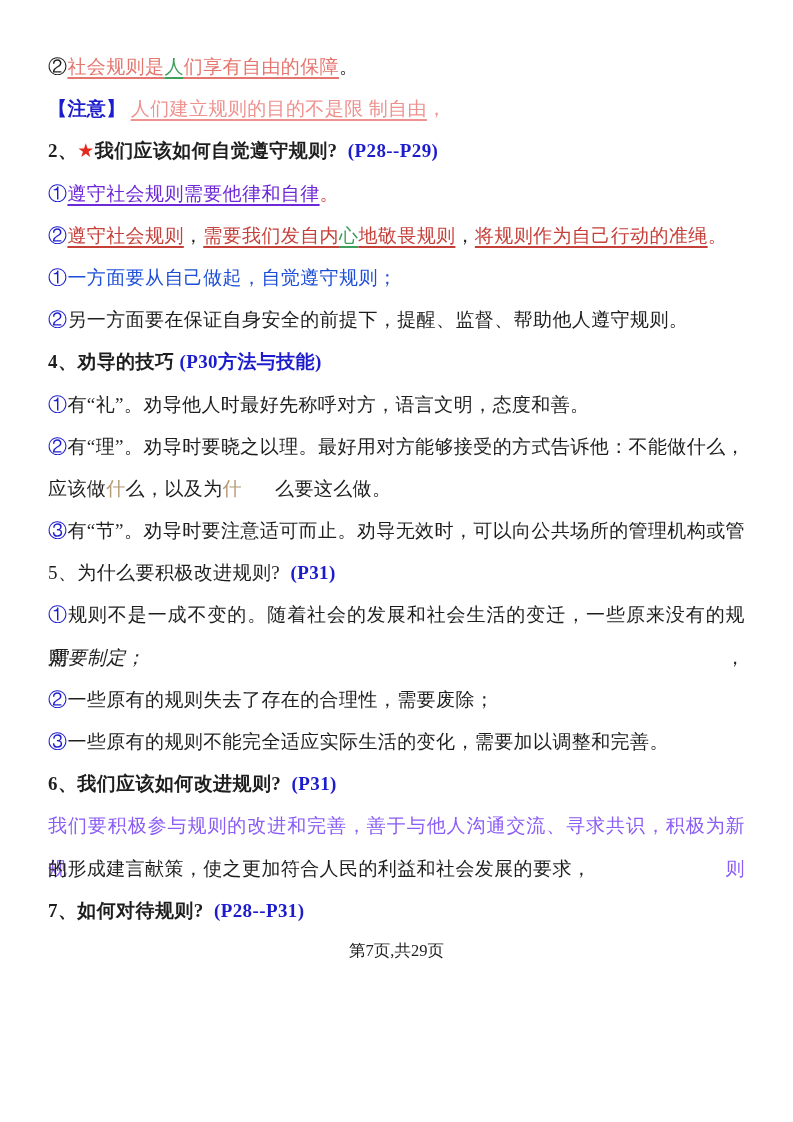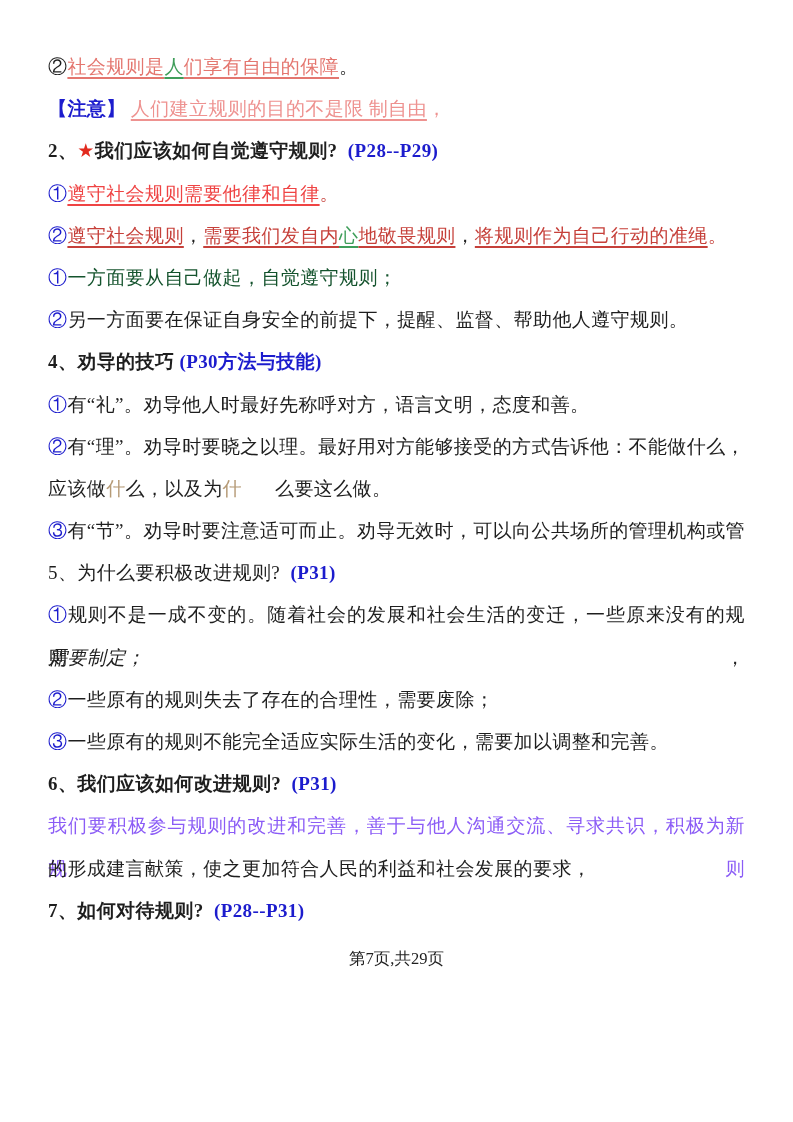--- a/index.html
+++ b/index.html
@@ -28,38 +28,38 @@
     text-align: justify;
     text-align-last: justify;
   }
   .line span.u {
     text-decoration: underline;
     text-underline-offset: 4px;
     text-decoration-thickness: 1.5px;
   }
   .line span.b { font-weight: bold; }
   .footer {
-    margin-top: 16px;
+    margin-top: 8px;
     text-align: center;
     font-size: 16.5px;
     color: #1e1e1e;
     font-family: "Liberation Serif", serif;
   }
 </style>
 </head>
 <body>
 
 <div class="page">
   <div class="doc-body">
       <div class="line"><span style="color: rgb(30, 30, 30);">②</span><span class="u" style="color: rgb(228, 118, 111);">社会规则是</span><span class="u" style="color: rgb(63, 158, 90);">人</span><span class="u" style="color: rgb(228, 118, 111);">们享有自由的保障</span><span style="color: rgb(30, 30, 30);">。</span></div>
       <div class="line"><span class="b" style="color: rgb(28, 28, 205);">【注意】</span><span style="color: rgb(30, 30, 30);"> </span><span class="u" style="color: rgb(238, 146, 144);">人们建立规则的目的不是限 制自由</span><span style="color: rgb(238, 146, 144);">，</span></div>
       <div class="line"><span class="b" style="color: rgb(30, 30, 30);">2、</span><span style="color: rgb(226, 42, 30);">★</span><span class="b" style="color: rgb(30, 30, 30);">我们应该如何自觉遵守规则?</span><span style="color: rgb(30, 30, 30);">  </span><span class="b" style="color: rgb(28, 28, 205);">(P28--P29)</span></div>
-      <div class="line"><span style="color: rgb(28, 28, 205);">①</span><span class="u" style="color: #ef4444;">遵守社会规则需要他律和自律</span><span style="color: rgb(198, 64, 58);">。</span></div>
+      <div class="line"><span style="color: rgb(28, 28, 205);">①</span><span class="u" style="color: #6d28d9;">遵守社会规则需要他律和自律</span><span style="color: rgb(198, 64, 58);">。</span></div>
       <div class="line"><span style="color: rgb(28, 28, 205);">②</span><span class="u" style="color: rgb(198, 64, 58);">遵守社会规则</span><span style="color: rgb(30, 30, 30);">，</span><span class="u" style="color: rgb(198, 64, 58);">需要我们发自内</span><span class="u" style="color: rgb(63, 158, 90);">心</span><span class="u" style="color: rgb(198, 64, 58);">地敬畏规则</span><span style="color: rgb(30, 30, 30);">，</span><span class="u" style="color: rgb(198, 64, 58);">将规则作为自己行动的准绳</span><span style="color: rgb(198, 64, 58);">。</span></div>
-      <div class="line"><span style="color: rgb(28, 28, 205);">①</span><span style="color: #14532d;">一方面要从自己做起，自觉遵守规则；</span></div>
+      <div class="line"><span style="color: rgb(28, 28, 205);">①</span><span style="color: #1d4ed8;">一方面要从自己做起，自觉遵守规则；</span></div>
       <div class="line"><span style="color: rgb(28, 28, 205);">②</span><span style="color: rgb(30, 30, 30);">另一方面要在保证自身安全的前提下，提醒、监督、帮助他人遵守规则。</span></div>
       <div class="line"><span class="b" style="color: rgb(30, 30, 30);">4、劝导的技巧</span><span style="color: rgb(30, 30, 30);"> </span><span class="b" style="color: rgb(28, 28, 205);">(P30方法与技能)</span></div>
       <div class="line"><span style="color: rgb(28, 28, 205);">①</span><span style="color: rgb(30, 30, 30);">有“礼”。劝导他人时最好先称呼对方，语言文明，态度和善。</span></div>
       <div class="line j"><span style="color: rgb(28, 28, 205);">②</span><span style="color: rgb(30, 30, 30);">有“理”。劝导时要晓之以理。最好用对方能够接受的方式告诉他：不能做什么，</span></div>
       <div class="line"><span style="color: rgb(30, 30, 30);">应该做</span><span style="color: rgb(181, 154, 118);">什</span><span style="color: rgb(30, 30, 30);">么，以及为</span><span style="color: rgb(181, 154, 118);">什</span><span style="color: rgb(30, 30, 30); margin-left: 33px;">么要这么做。</span></div>
       <div class="line j"><span style="color: rgb(28, 28, 205);">③</span><span style="color: rgb(30, 30, 30);">有“节”。劝导时要注意适可而止。劝导无效时，可以向公共场所的管理机构或管</span></div>
       <div class="line"><span style="color: rgb(30, 30, 30);">5、为什么要积极改进规则?</span><span style="color: rgb(30, 30, 30);">  </span><span class="b" style="color: rgb(28, 28, 205);">(P31)</span></div>
       <div class="line j"><span style="color: rgb(28, 28, 205);">①</span><span style="color: rgb(30, 30, 30);">规则不是一成不变的。随着社会的发展和社会生活的变迁，一些原来没有的规则，</span></div>
       <div class="line"><span style="color: rgb(30, 30, 30); font-style: italic;">需要制定；</span></div>
       <div class="line"><span style="color: rgb(28, 28, 205);">②</span><span style="color: rgb(30, 30, 30);">一些原有的规则失去了存在的合理性，需要废除；</span></div>

